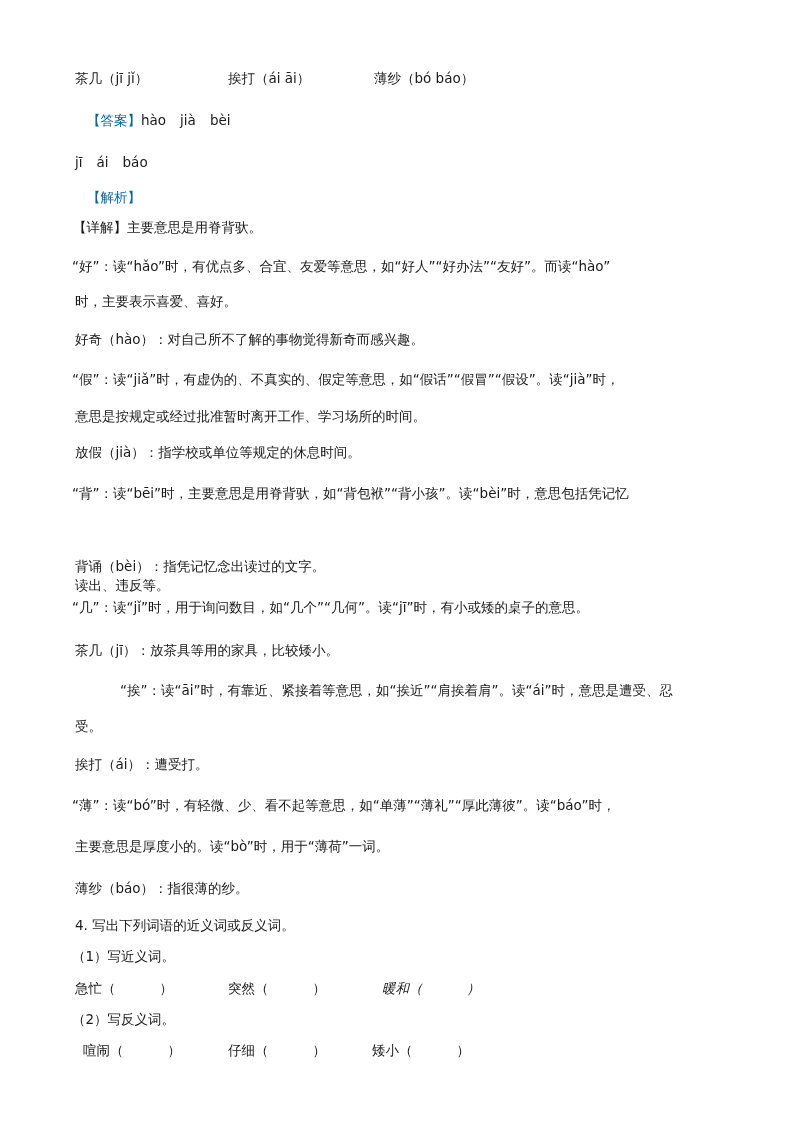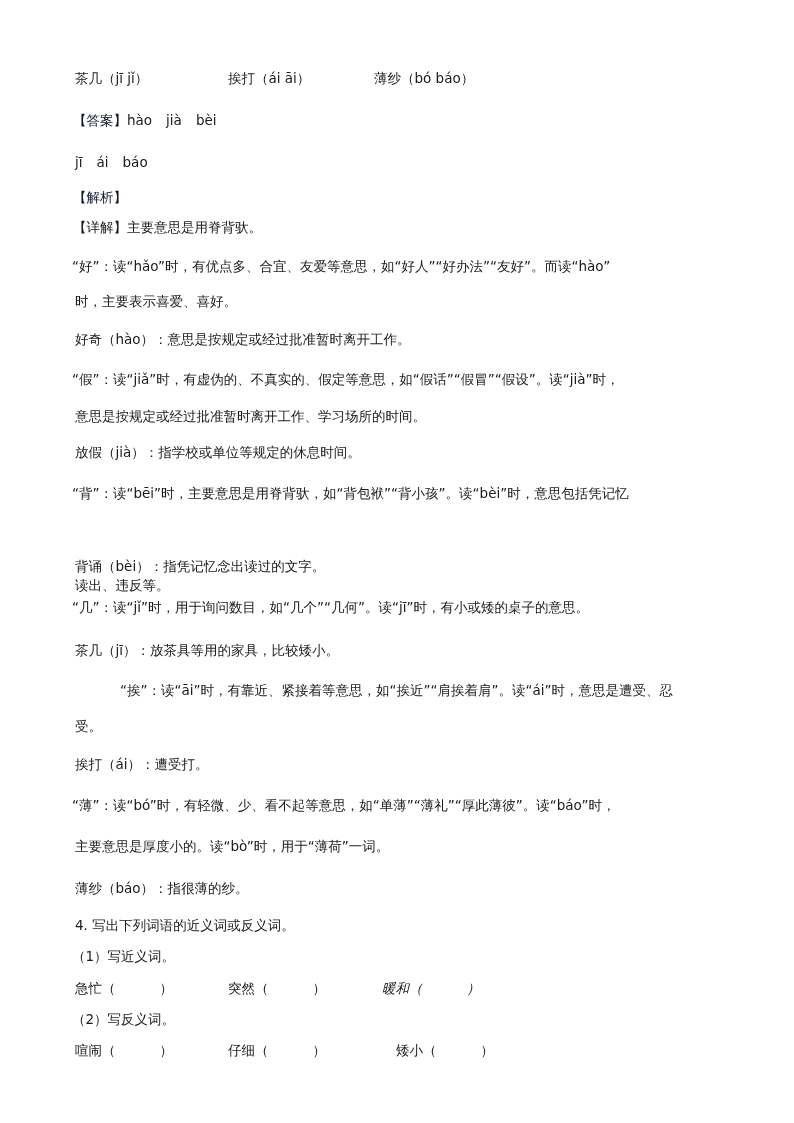--- a/index.html
+++ b/index.html
@@ -3,21 +3,21 @@
   <meta charset="utf-8">
   <style>
     html, body { margin: 0; padding: 0; background: #ffffff; }
     body {
       width: 794px; height: 1123px; position: relative; overflow: hidden;
       font-family: "DejaVu Sans", "Liberation Sans", sans-serif;
       color: #1a1a1a; font-size: 13.5px;
     }
     .line { position: absolute; left: 75px; white-space: nowrap; line-height: 20px; }
     .line.indent { left: 72px; }
-    .tag { color: #0f172a; }
+    .tag { color: #0369a1; margin-left: 14px; }
     .col { position: absolute; white-space: nowrap; }
     .blank { display: inline-block; }
     .sp { display: inline-block; width: 14px; }
   </style>
 </head>
 <body>
 
 <div class="line" style="top:68px; left:75px;">
   <span class="col" style="left:0;"><span>茶几</span><span>（jī jǐ）</span></span>
   <span class="col" style="left:153px;"><span>挨打</span><span>（ái āi）</span></span>
@@ -31,21 +31,21 @@
   <span>jī</span><span class="sp"></span><span>ái</span><span class="sp"></span><span>báo</span>
 </div>
 
 <div class="line tag" style="top:187px; left:73px;">【解析】</div>
 <div class="line" style="top:217px; left:73px;">
   <span>【详解】</span><span>主要意思是用脊背驮。</span>
 </div>
 
 <div class="line indent" style="top:256px;">“好”：读“hǎo”时，有优点多、合宜、友爱等意思，如“好人”“好办法”“友好”。而读“hào”</div>
 <div class="line" style="top:291px;">时，主要表示喜爱、喜好。</div>
-<div class="line" style="top:329px;">好奇（hào）：意思是按规定或经过批准暂时离开工作。</div>
+<div class="line" style="top:329px;">好奇（hào）：对自己所不了解的事物觉得新奇而感兴趣。</div>
 
 <div class="line indent" style="top:369px;">“假”：读“jiǎ”时，有虚伪的、不真实的、假定等意思，如“假话”“假冒”“假设”。读“jià”时，</div>
 <div class="line" style="top:406px;">意思是按规定或经过批准暂时离开工作、学习场所的时间。</div>
 <div class="line" style="top:442px;">放假（jià）：指学校或单位等规定的休息时间。</div>
 
 <div class="line indent" style="top:483px;">“背”：读“bēi”时，主要意思是用脊背驮，如“背包袱”“背小孩”。读“bèi”时，意思包括凭记忆</div>
 <div class="line" style="top:532px;margin-top:43px;">读出、违反等。</div>
 <div class="line" style="top:556px;">背诵（bèi）：指凭记忆念出读过的文字。</div>
 
 <div class="line indent" style="top:597px;">“几”：读“jǐ”时，用于询问数目，如“几个”“几何”。读“jī”时，有小或矮的桌子的意思。</div>
@@ -64,16 +64,16 @@
 
 <div class="line" style="top:978px; width:600px;">
   <span class="col" style="left:0;"><span>急忙</span><span>（</span><span class="blank" style="width:44px;"></span><span>）</span></span>
   <span class="col" style="left:153px;"><span>突然</span><span>（</span><span class="blank" style="width:44px;"></span><span>）</span></span>
   <span class="col" style="left:307px;font-style:italic;"><span>暖和</span><span>（</span><span class="blank" style="width:44px;"></span><span>）</span></span>
 </div>
 
 <div class="line indent" style="top:1009px;">（2）写反义词。</div>
 
 <div class="line" style="top:1040px; width:600px;">
-  <span class="col" style="left:0;"><span>喧闹</span><span>（</span><span class="blank" style="width:44px;"></span><span>）</span></span>
+  <span class="col" style="left:8px;"><span>喧闹</span><span>（</span><span class="blank" style="width:44px;"></span><span>）</span></span>
   <span class="col" style="left:153px;"><span>仔细</span><span>（</span><span class="blank" style="width:44px;"></span><span>）</span></span>
-  <span class="col" style="left:321px;text-align:center;"><span>矮小</span><span>（</span><span class="blank" style="width:44px;"></span><span>）</span></span>
+  <span class="col" style="left:297px;text-align:center;"><span>矮小</span><span>（</span><span class="blank" style="width:44px;"></span><span>）</span></span>
 </div>
 
 </body></html>

